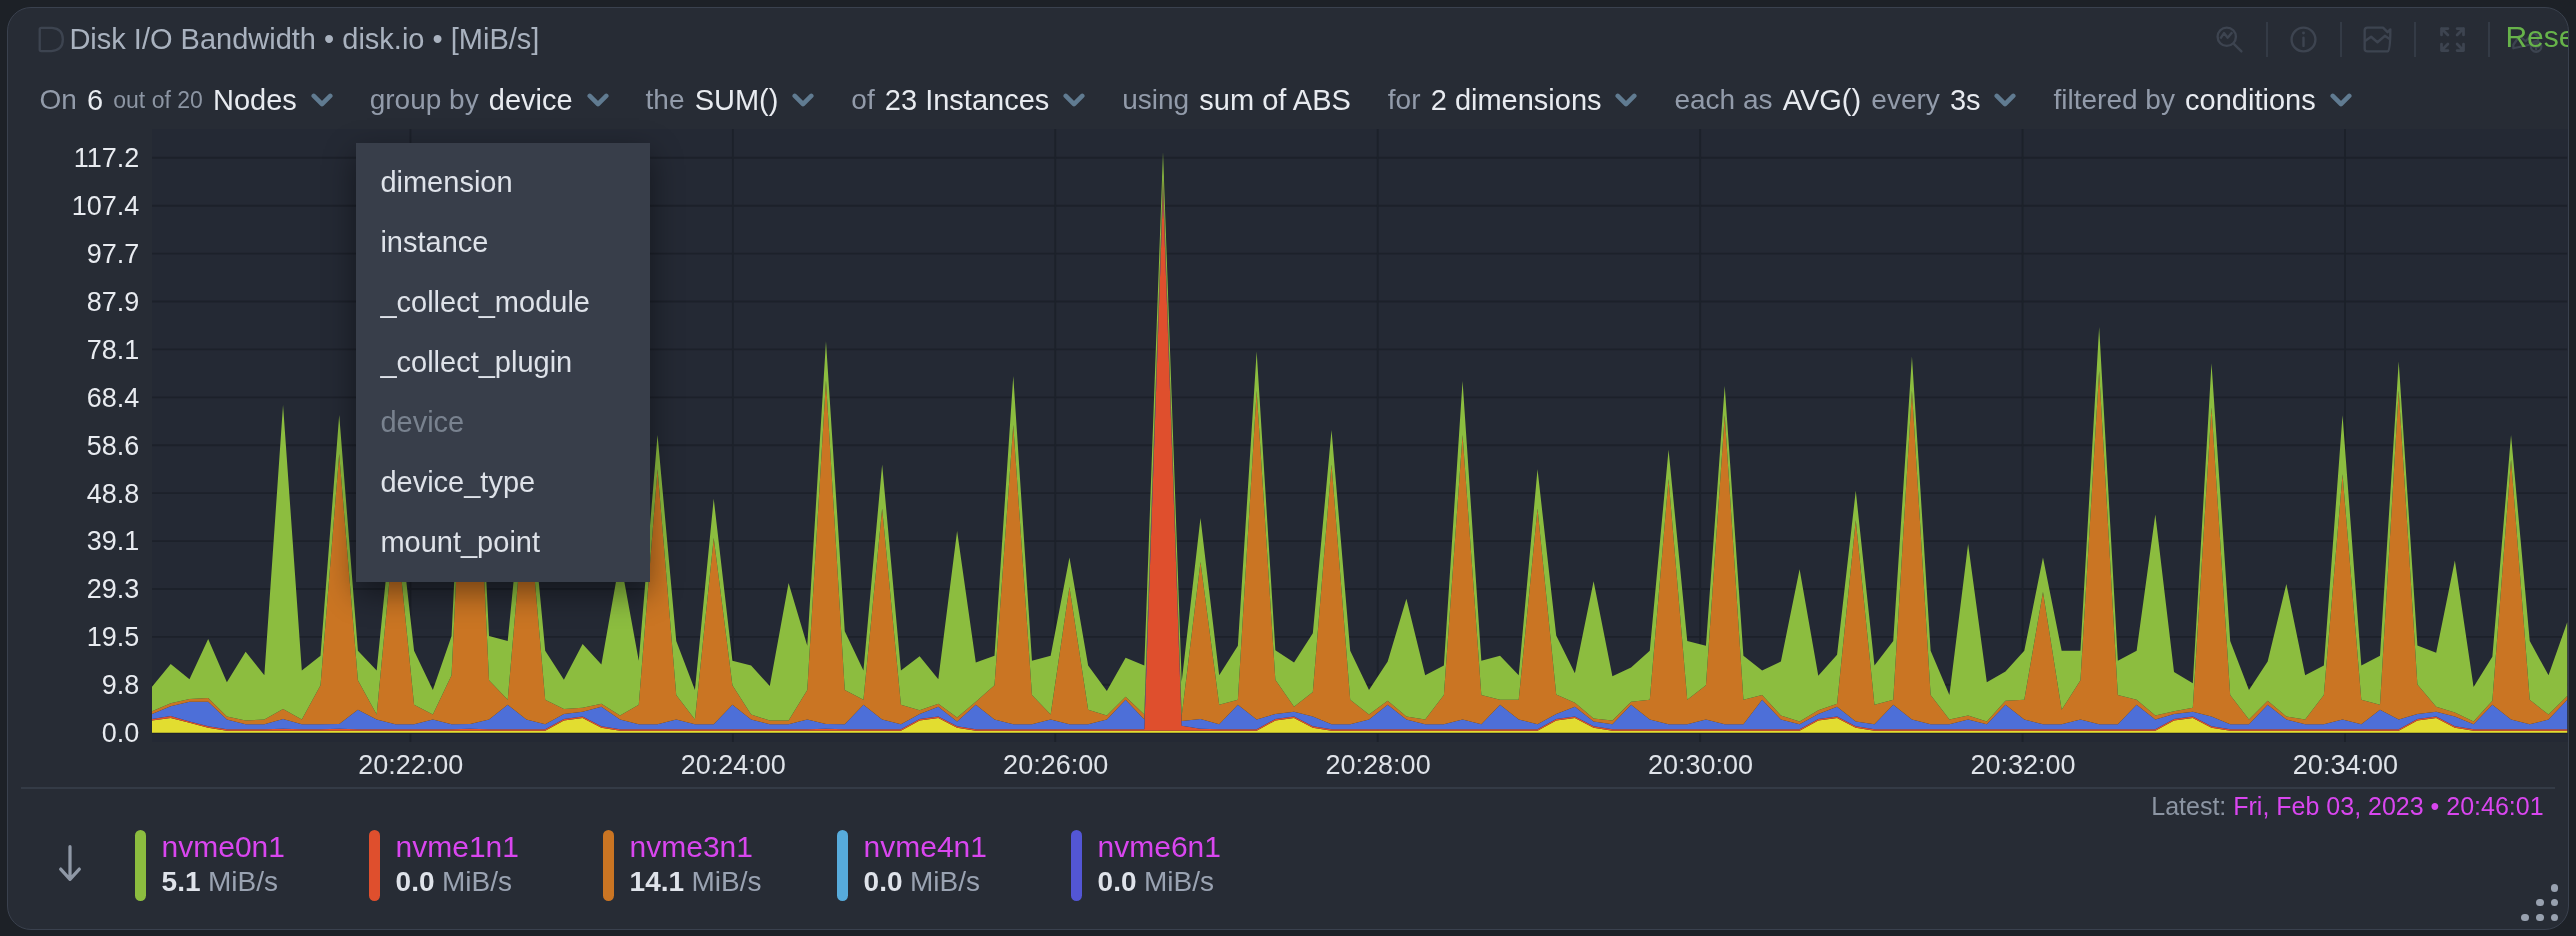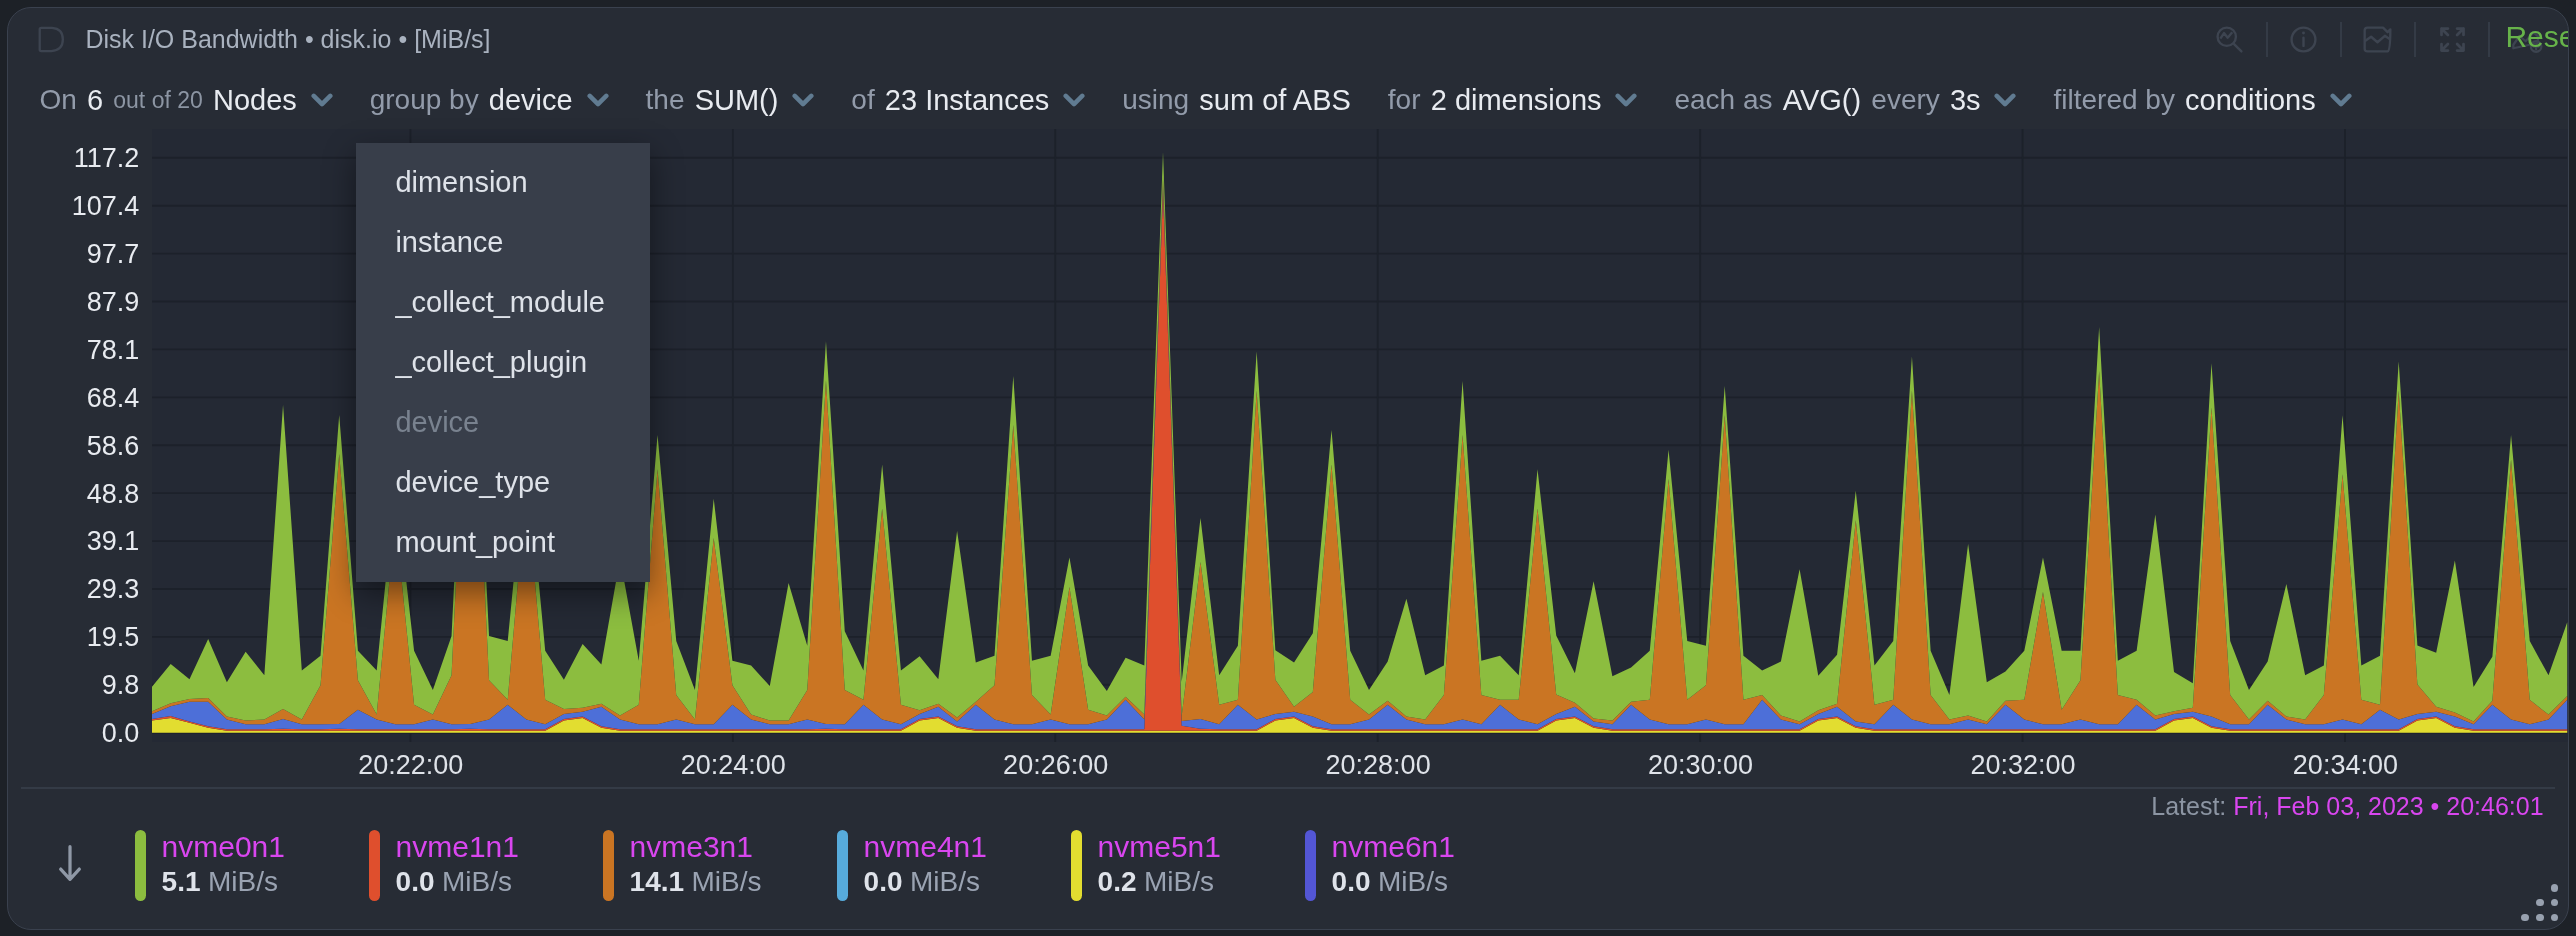--- a/index.html
+++ b/index.html
@@ -3,21 +3,21 @@
 <meta charset="utf-8">
 <style>
   html,body{margin:0;padding:0;background:#1d2127;}
   #screen{position:relative;width:2576px;height:937px;overflow:hidden;
           font-family:"Liberation Sans",sans-serif;background:#1d2127;}
   .card{position:absolute;inset:7.4px;background:#272c35;border:1.9px solid #3a414e;
         border-radius:24px;overflow:hidden;}
   
   .hdr{position:absolute;left:0;top:0;right:0;height:63px;display:flex;align-items:center;
        padding:0 24px;box-sizing:border-box;}
-  .hdr-title{color:#a9b2bf;font-size:25px;margin-left:16px;white-space:nowrap;}
+  .hdr-title{color:#a9b2bf;font-size:29px;margin-left:0;white-space:nowrap;}
   .hdr-icons{margin-left:auto;display:flex;align-items:center;gap:18.6px;color:#3d4450;}
   .hdr-icons .icon{width:35px;height:35px;display:flex;align-items:center;justify-content:center;}
   .hdr-icons .sep{width:1.9px;height:35px;background:#343b46;}
   .logo{width:37px;height:37px;color:#3d4450;flex:0 0 auto;}
   
   .tbar{position:absolute;left:0;top:63px;right:0;height:58px;display:flex;align-items:center;
         gap:37px;padding:0 31px;box-sizing:border-box;white-space:nowrap;}
   .tgrp{display:flex;align-items:center;gap:10.2px;cursor:pointer;}
   .t-muted{color:#929baa;font-size:28px;}
   .t-muted-small{color:#8c95a3;font-size:23px;}
@@ -29,21 +29,21 @@
   .chart-region{position:absolute;left:0;top:121px;right:0;height:613px;}
   .yaxis{position:absolute;left:0;top:0;width:144px;height:613px;}
   .ytick{position:absolute;right:13px;color:#e8ebf0;font-size:27px;line-height:32px;}
   .plot{position:absolute;left:144px;top:0;right:0;height:613px;background:#242934;}
   .plot svg{position:absolute;left:0;top:0;width:100%;height:613px;display:block;}
   .xlabels{position:absolute;left:144px;top:742px;right:0;height:32px;}
   .xtick{position:absolute;transform:translateX(-50%);color:#dfe3e9;font-size:27px;white-space:nowrap;}
   
   .dropdown{position:absolute;left:348px;top:135px;width:294px;background:#383e4a;
             box-shadow:0 11px 30px rgba(0,0,0,.45);z-index:5;padding:9.3px 0;}
-  .dd-item{height:60px;display:flex;align-items:center;padding-left:39px;font-size:29px;
+  .dd-item{height:60px;display:flex;align-items:center;padding-left:24px;font-size:29px;
            color:#dee2e9;cursor:pointer;}
   .dd-item.disabled{color:#79828f;cursor:default;}
   
   .footer-divider{position:absolute;left:13px;right:13px;top:779px;height:1.9px;background:#343b46;}
   .latest{position:absolute;right:24px;top:784px;font-size:25px;white-space:nowrap;}
   .latest .lab{color:#8c95a3;}
   .latest .val{color:#d946ef;}
   .legend{position:absolute;left:0;top:807px;right:0;height:104px;}
   .sort-arrow{position:absolute;left:41px;top:20.4px;width:41px;height:56px;color:#8f98a6;
               display:flex;align-items:center;justify-content:center;cursor:pointer;}
@@ -292,27 +292,20 @@
             </span>
           </div>
           <div class="litem">
             <span class="lbar" style="background: rgb(87, 171, 219);"></span>
             <span class="ltxt">
               <span class="lname">nvme4n1</span>
               <span class="lval"><b>0.0</b>MiB/s</span>
             </span>
           </div>
           <div class="litem">
-            <span class="lbar" style="background: rgb(226, 221, 48);"></span>
-            <span class="ltxt">
-              <span class="lname">nvme5n1</span>
-              <span class="lval"><b>0.2</b>MiB/s</span>
-            </span>
-          </div>
-          <div class="litem">
             <span class="lbar" style="background: rgb(83, 86, 213);"></span>
             <span class="ltxt">
               <span class="lname">nvme6n1</span>
               <span class="lval"><b>0.0</b>MiB/s</span>
             </span>
           </div>
         </div>
     </div>
 
     <div class="resize">

